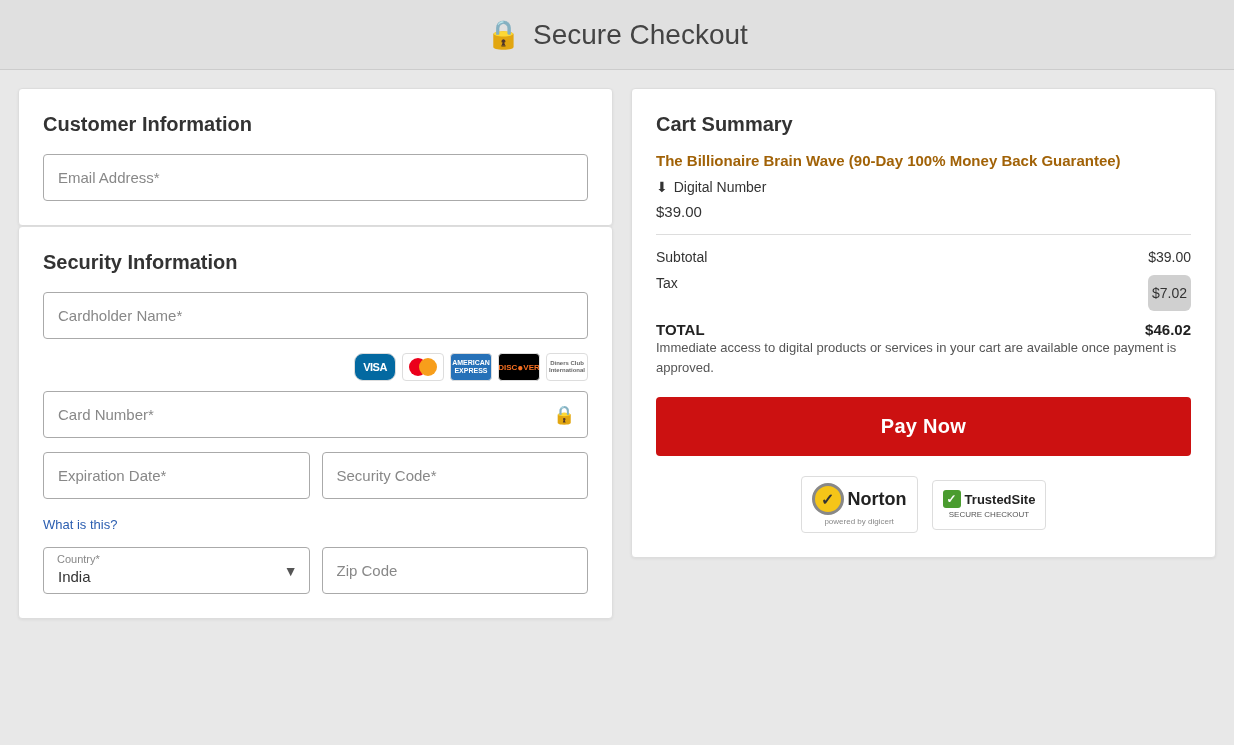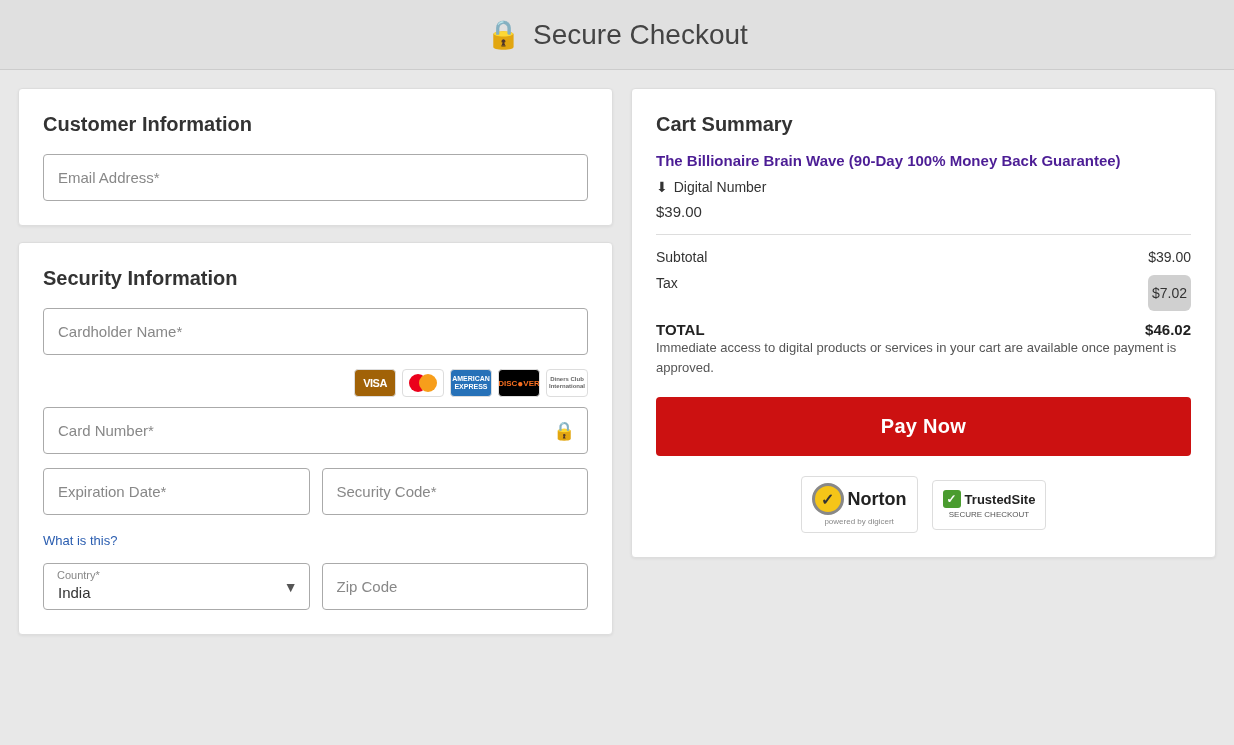--- a/index.html
+++ b/index.html
@@ -38,21 +38,21 @@
       padding: 18px 18px;
       max-width: 1234px;
       width: 100%;
       flex: 1;
     }
 
     
     .left-col {
       display: flex;
       flex-direction: column;
-      gap: 16px;
+      gap: 0;
       flex: 0 0 595px;
     }
 
     
     .right-col {
       flex: 1;
     }
 
     
     .card {
@@ -98,21 +98,21 @@
       height: 28px;
       border-radius: 4px;
       border: 1px solid #ddd;
       display: flex;
       align-items: center;
       justify-content: center;
       font-size: 9px;
       font-weight: bold;
       overflow: hidden;
     }
-    .visa-icon { background: #a16207; color: #fff; font-size: 11px; letter-spacing: -0.5px; }
+    .visa-icon { background: #0369a1; color: #fff; font-size: 11px; letter-spacing: -0.5px; border-radius: 9px; }
     .mc-icon { background: #fff; }
     .amex-icon { background: #2671b8; color: #fff; font-size: 7px; text-align: center; line-height: 1.1; }
     .discover-icon { background: #000000; color: #f76f20; font-size: 8px; }
     .diners-icon { background: #fff; color: #555; font-size: 7px; text-align: center; }
 
     
     .mc-circles {
       position: relative;
       width: 28px;
       height: 18px;
@@ -205,21 +205,21 @@
     
     .cart-title {
       font-size: 20px;
       font-weight: 700;
       color: #333;
       margin-bottom: 14px;
     }
     .product-name {
       font-size: 15px;
       font-weight: 700;
-      color: #4c1d95;
+      color: #a16207;
       margin-bottom: 8px;
       line-height: 1.4;
     }
     .digital-badge {
       display: flex;
       align-items: center;
       gap: 6px;
       color: #333;
       font-size: 14px;
       margin-bottom: 8px;

